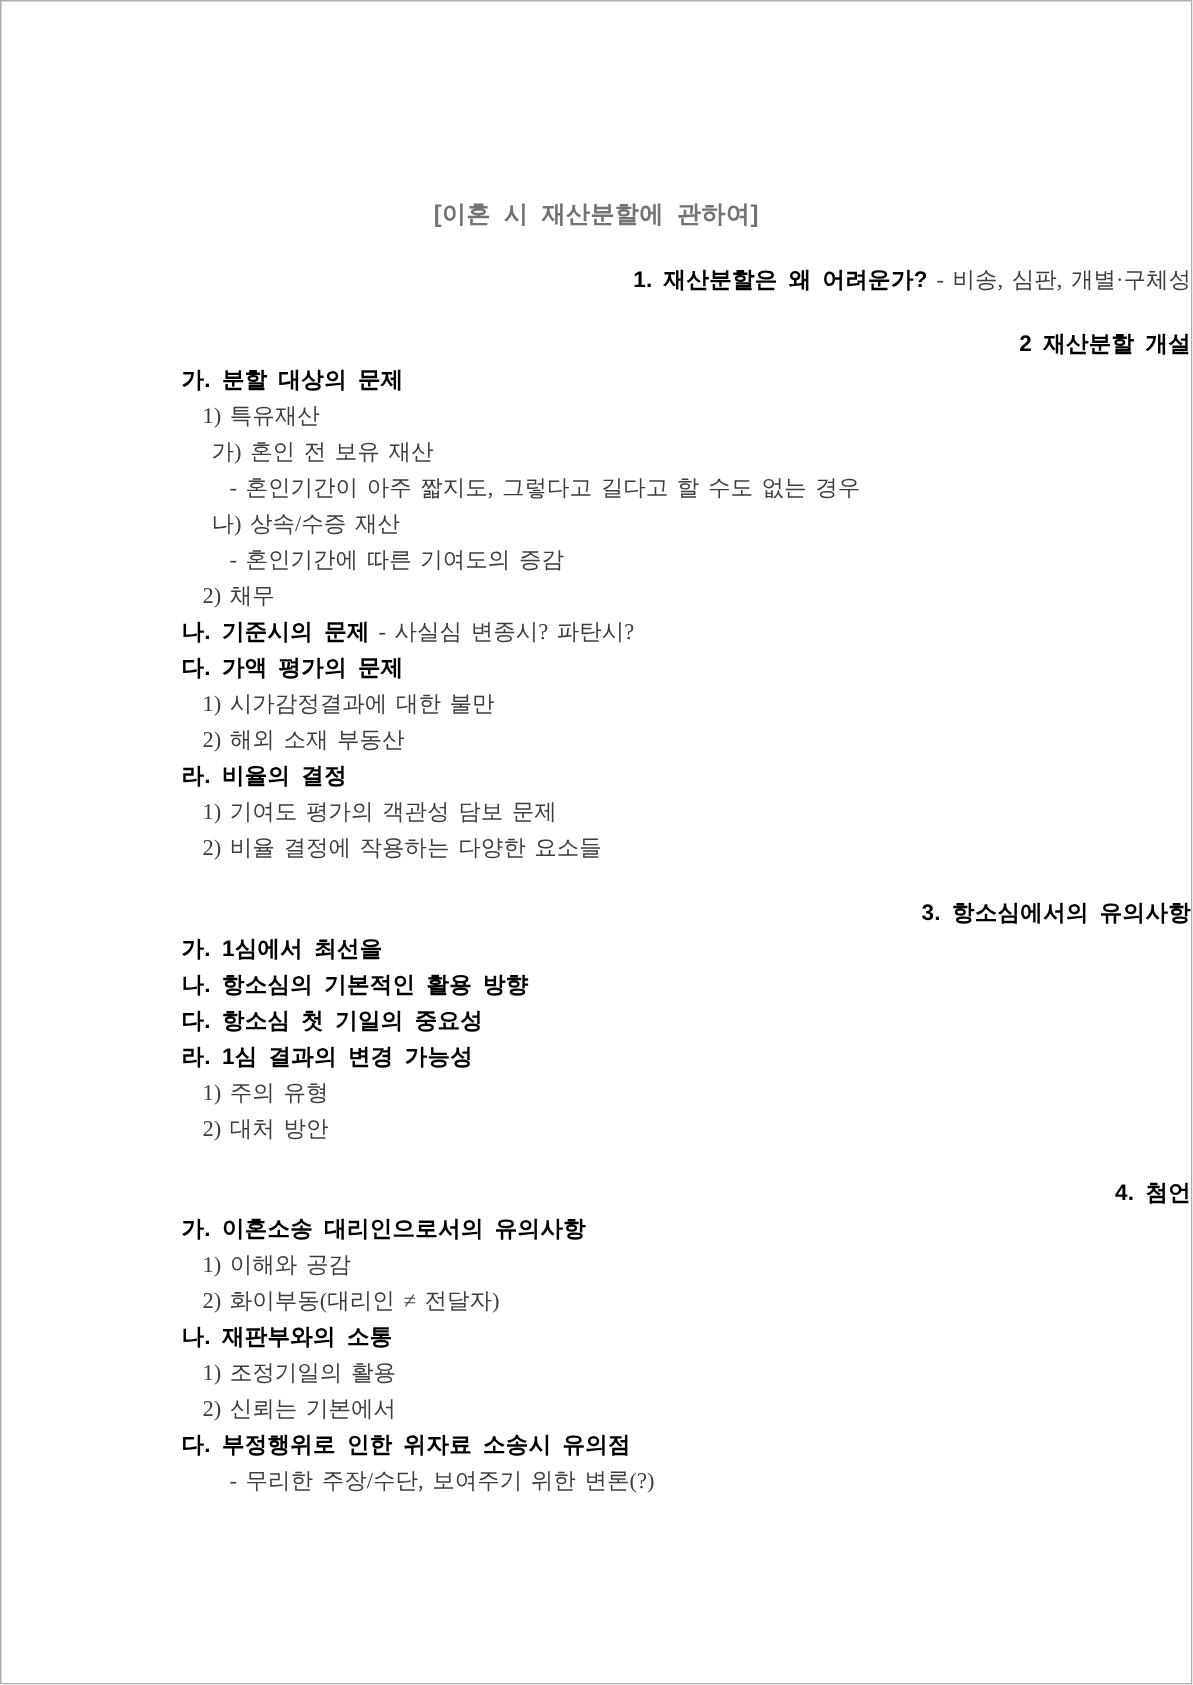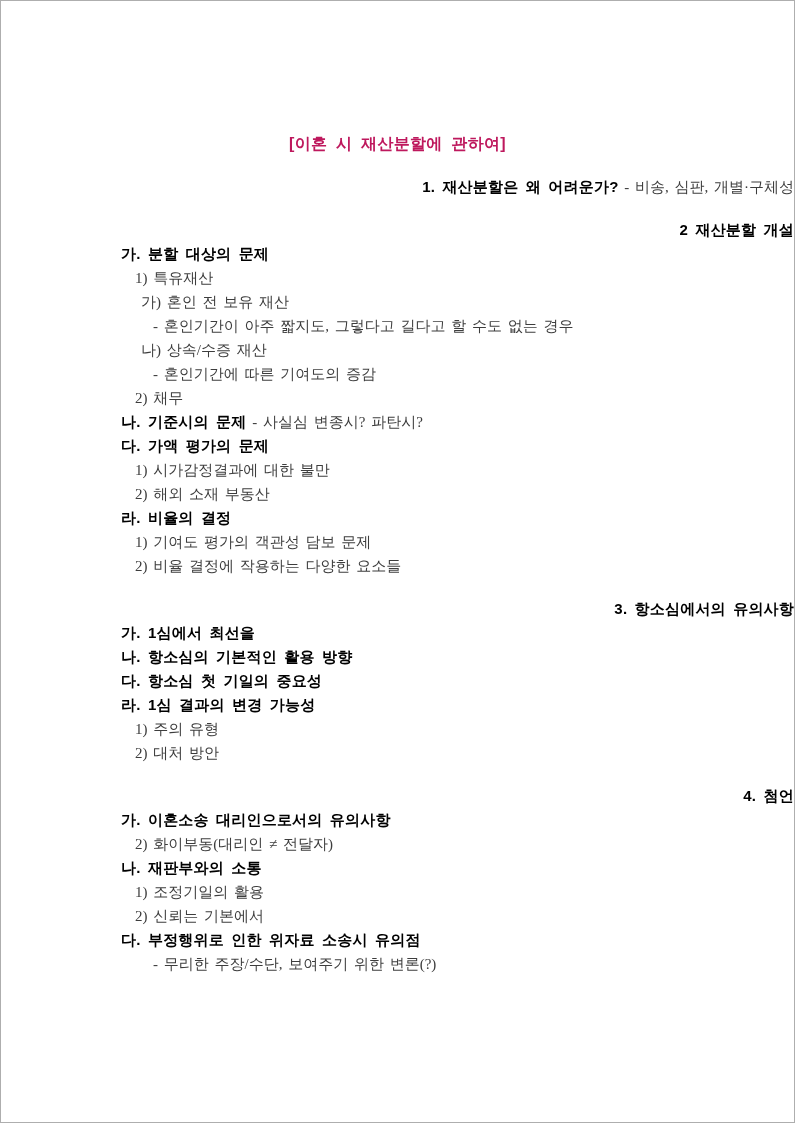--- a/index.html
+++ b/index.html
@@ -17,21 +17,21 @@
     overflow: hidden;
     font-family: "Liberation Serif", serif;
   }
   .doc-title {
     margin-top: 131px;
     height: 24px;
     line-height: 24px;
     text-align: center;
     font-size: 16px;
     font-weight: bold;
-    color: #be185d;
+    color: #737373;
     font-family: "Liberation Sans", sans-serif;
     word-spacing: 4px;
     letter-spacing: 0.3px;
   }
   .doc-body > .section { margin-top: 19px; }
   .doc-body > .section:nth-child(2) { margin-top: 19px; }
   .line {
     height: 24px;
     line-height: 24px;
     font-size: 15px;
@@ -87,20 +87,21 @@
         <div class="line indent-1"><span class="b">가. 1심에서 최선을</span></div>
         <div class="line indent-1"><span class="b">나. 항소심의 기본적인 활용 방향</span></div>
         <div class="line indent-1"><span class="b">다. 항소심 첫 기일의 중요성</span></div>
         <div class="line indent-1"><span class="b">라. 1심 결과의 변경 가능성</span></div>
         <div class="line indent-2"><span class="r">1) 주의 유형</span></div>
         <div class="line indent-2"><span class="r">2) 대처 방안</span></div>
       </div>
       <div class="section">
         <div class="line indent-0"><span class="b">4. 첨언</span></div>
         <div class="line indent-1"><span class="b">가. 이혼소송 대리인으로서의 유의사항</span></div>
+        <div class="line indent-2"><span class="r">1) 이해와 공감</span></div>
         <div class="line indent-2"><span class="r">2) 화이부동(대리인 ≠ 전달자)</span></div>
         <div class="line indent-1"><span class="b">나. 재판부와의 소통</span></div>
         <div class="line indent-2"><span class="r">1) 조정기일의 활용</span></div>
         <div class="line indent-2"><span class="r">2) 신뢰는 기본에서</span></div>
         <div class="line indent-1"><span class="b">다. 부정행위로 인한 위자료 소송시 유의점</span></div>
         <div class="line indent-4"><span class="r">- 무리한 주장/수단, 보여주기 위한 변론(?)</span></div>
       </div>
     </div>
 </div>
 

